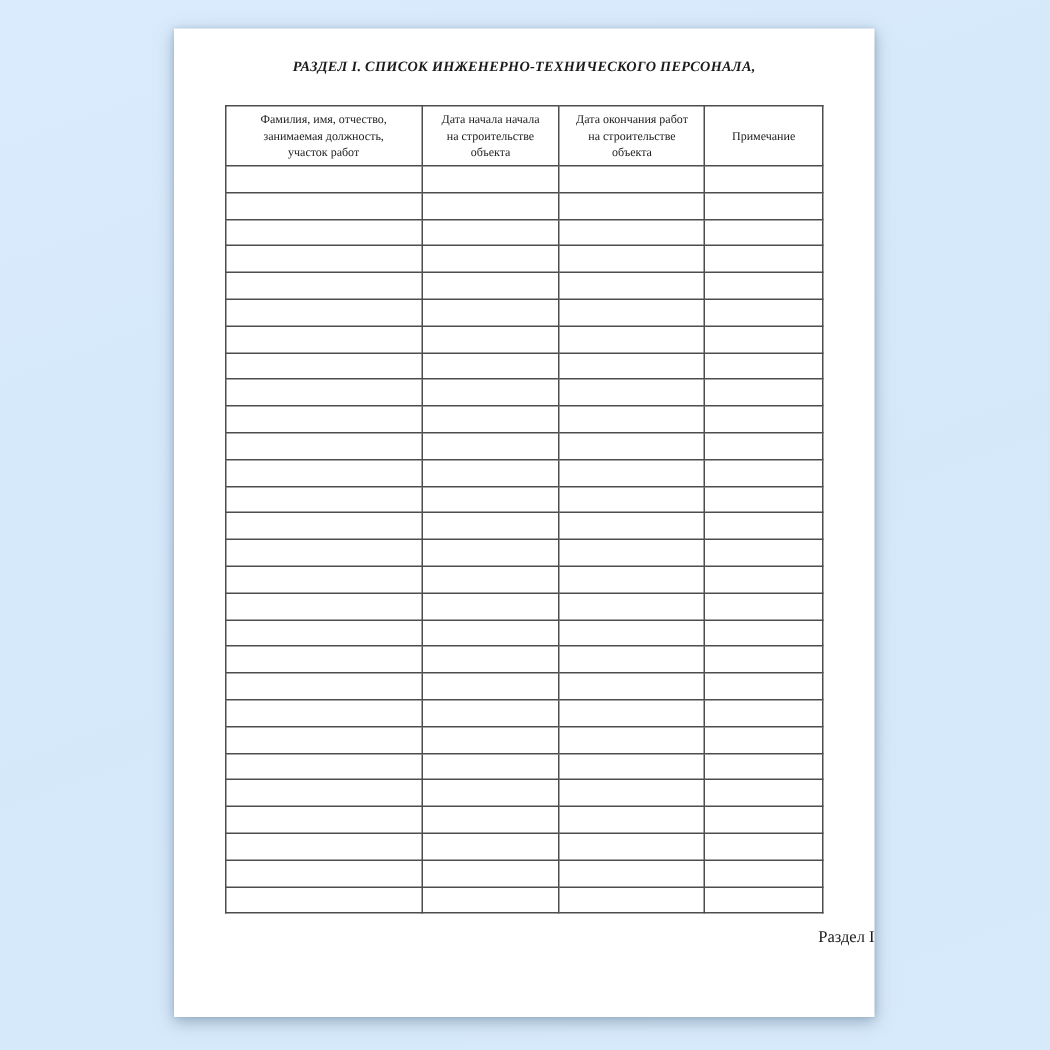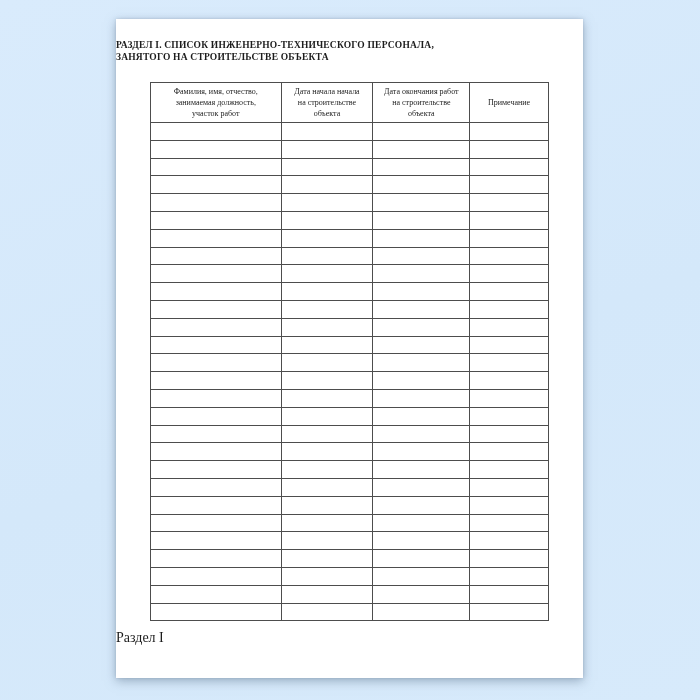--- a/index.html
+++ b/index.html
@@ -19,25 +19,27 @@
     left: 116px;
     top: 19px;
     width: 467px;
     height: 659px;
     background: #ffffff;
     box-shadow: 0 3px 10px rgba(104, 126, 149, 0.55), 0 0 3px rgba(120, 140, 160, 0.35);
     box-sizing: border-box;
     padding-top: 20px;
   }
   .doc-title {
+    text-align: center;
     font-weight: bold;
     font-size: 9.5px;
     line-height: 12px;
     color: #1c1c1c;
     letter-spacing: 0.2px;
+    font-style: italic;
   }
   table.personnel-table {
     border-collapse: collapse;
     table-layout: fixed;
     width: 399px;
     margin: 19px auto 0 auto;
   }
   table.personnel-table th,
   table.personnel-table td {
     border: 1px solid #4d4d4d;
@@ -53,35 +55,34 @@
     white-space: pre-line;
     color: #1c1c1c;
   }
   table.personnel-table td {
     height: 17.8px;
     padding: 0;
     font-size: 8px;
     color: #1c1c1c;
   }
   .doc-footer {
-    text-align: left;
-    font-size: 14px;
+    text-align: right;
+    font-size: 11px;
     line-height: 11px;
     color: #1c1c1c;
     margin-top: 11px;
   }
 </style>
 </head>
 <body>
 
 <div class="stage">
   <div class="paper">
     <div class="doc-title">
       <div>РАЗДЕЛ I. СПИСОК ИНЖЕНЕРНО-ТЕХНИЧЕСКОГО ПЕРСОНАЛА,</div>
-      <div>ЗАНЯТОГО НА СТРОИТЕЛЬСТВЕ ОБЪЕКТА</div>
     </div>
     <table class="personnel-table">
       <colgroup>
           <col style="width: 32.8%;">
           <col style="width: 23.1%;">
           <col style="width: 24.3%;">
           <col style="width: 19.8%;">
         </colgroup>
       <thead>
           <tr>

